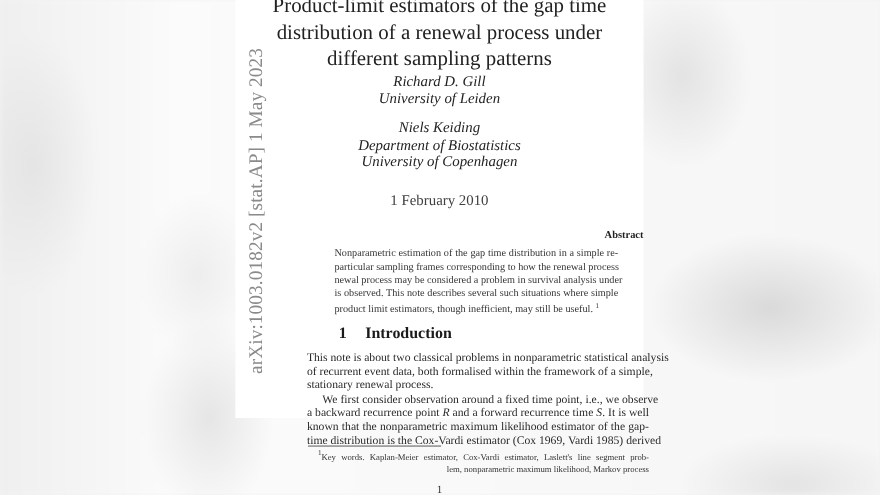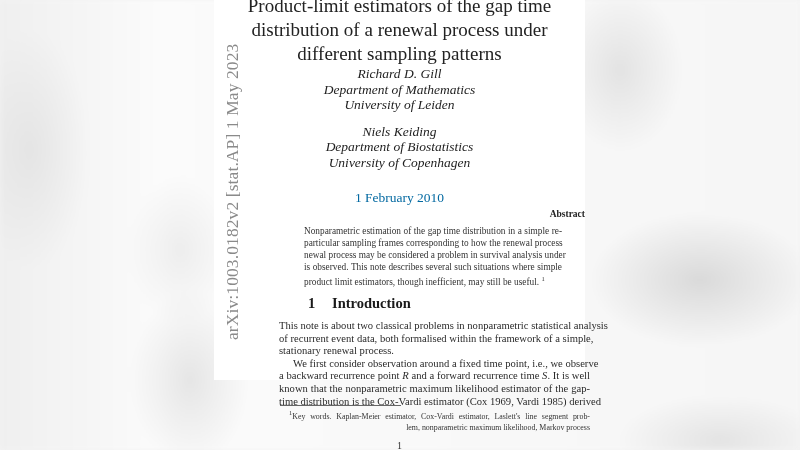--- a/index.html
+++ b/index.html
@@ -68,24 +68,24 @@
       text-align: center;
       font-size: 13.5px;
       line-height: 15.5px;
       color: #222;
     }
     .author-block { margin-bottom: 11px; font-style: italic; }
     .date {
       position: absolute;
       left: 0;
       width: 371px;
-      top: 190px;
+      top: 174px;
       text-align: center;
       font-size: 13.5px;
-      color: #0369a1;
+      color: #404040;
     }
     .abstract-title {
       position: absolute;
       left: 0;
       width: 371px;
       top: 209px;
       text-align: right;
       font-size: 9.5px;
       font-weight: bold;
       color: #222;
@@ -172,21 +172,20 @@
 
   <div class="title">
     <div>Product-limit estimators of the gap time</div>
     <div>distribution of a renewal process under</div>
     <div>different sampling patterns</div>
   </div>
 
   <div class="authors">
     <div class="author-block">
       <div>Richard D. Gill</div>
-      <div>Department of Mathematics</div>
       <div>University of Leiden</div>
     </div>
     <div class="author-block">
       <div>Niels Keiding</div>
       <div>Department of Biostatistics</div>
       <div>University of Copenhagen</div>
     </div>
   </div>
 
   <div class="date">1 February 2010</div>

